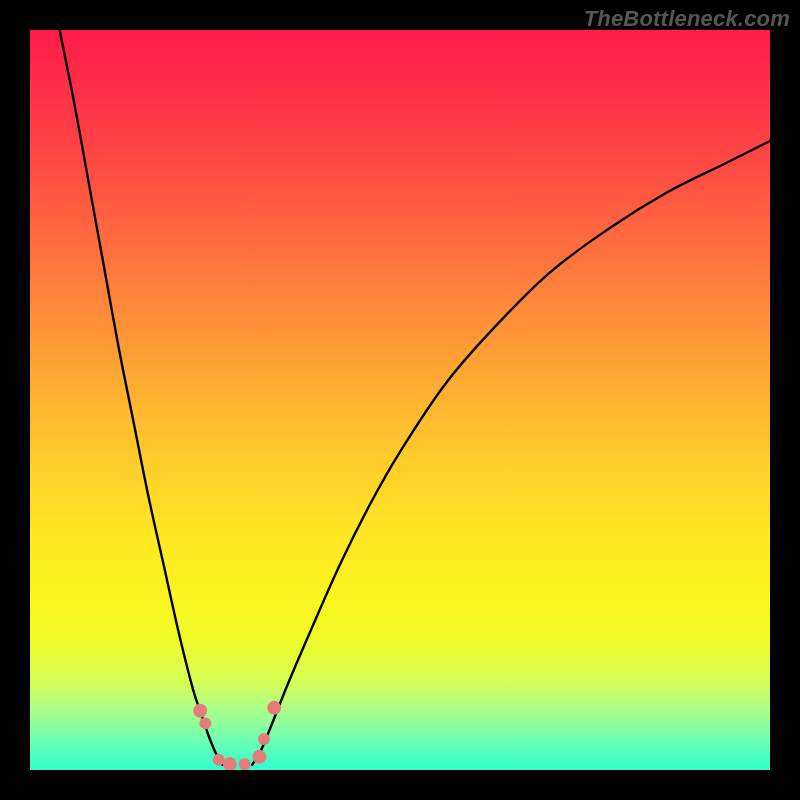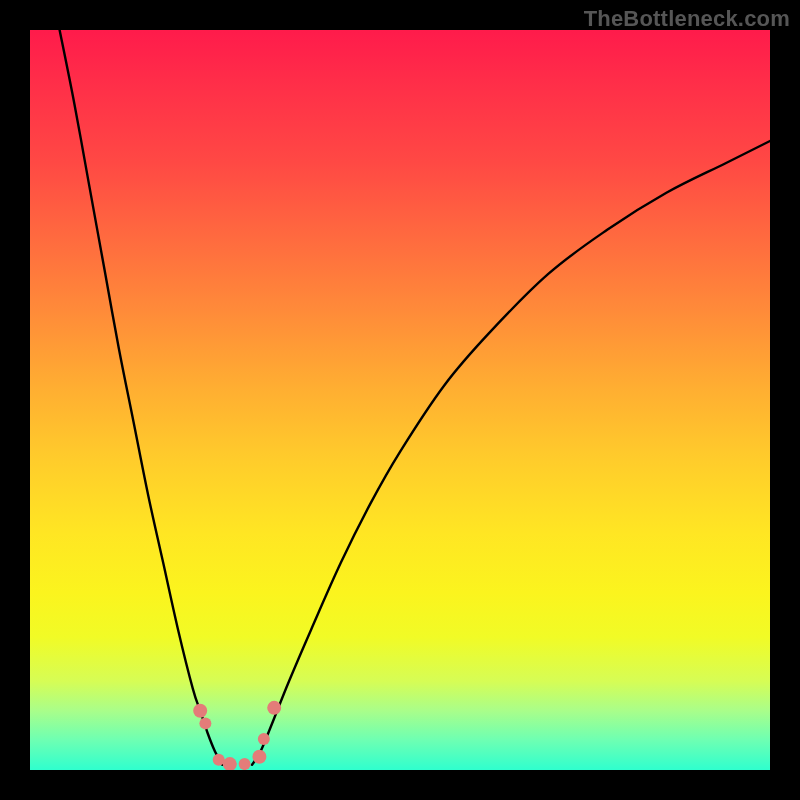--- a/index.html
+++ b/index.html
@@ -9,20 +9,21 @@
     height: 800px;
     background: #000;
     overflow: hidden;
     font-family: Arial, Helvetica, sans-serif;
   }
   .frame {
     position: relative;
     width: 800px;
     height: 800px;
     background: #000;
+    font-style: italic;
   }
   .watermark {
     position: absolute;
     top: 6px;
     right: 10px;
     color: #565656;
     font-size: 22px;
     font-weight: 600;
     letter-spacing: 0.2px;
     z-index: 5;

